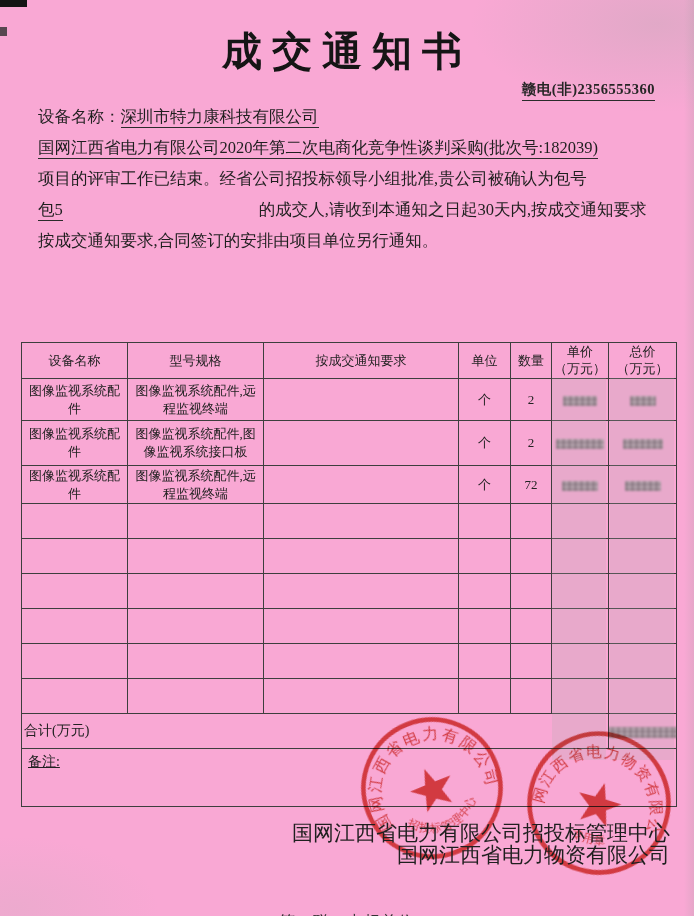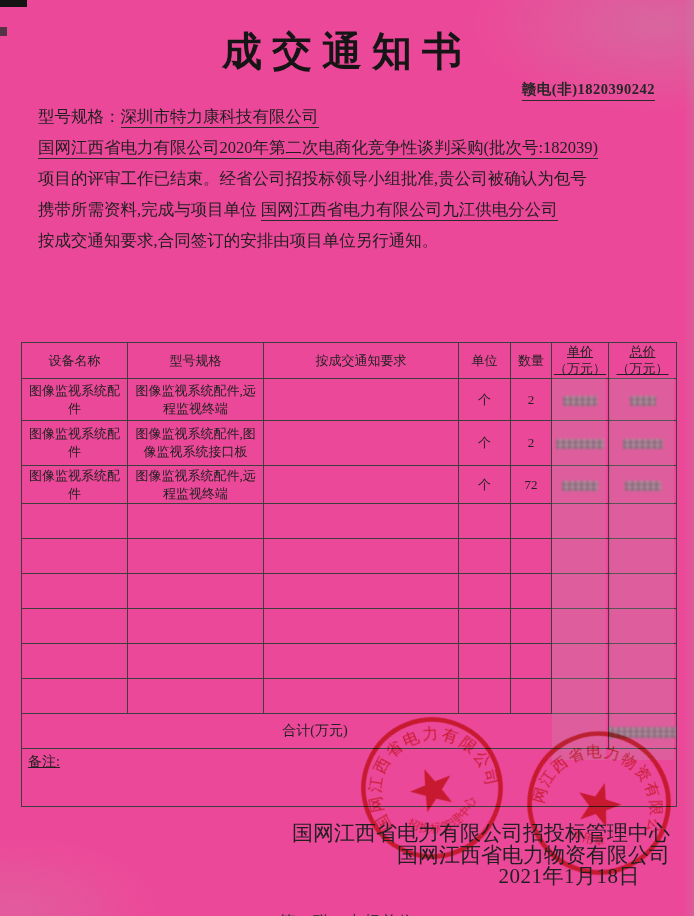--- a/index.html
+++ b/index.html
@@ -1,18 +1,18 @@
 <!DOCTYPE html>
 <html style="--stamp-red: #d4493f; --text: #262626;"><head>
 <meta charset="utf-8">
 <style>
   html,body{margin:0;padding:0;background:#e8e8e6;}
   .page{
     position:relative; width:694px; height:916px; margin:0 auto;
-    background:#ec4899; overflow:hidden;
+    background:#f9a8d4; overflow:hidden;
     font-family:"Liberation Serif","DejaVu Serif",serif;
     color:#262626;
   }
   
   .edge-mark-tl{position:absolute;left:0;top:0;width:27px;height:7px;background:#141414;}
   .edge-mark-l2{position:absolute;left:0;top:27px;width:7px;height:9px;background:#2e2e2e;opacity:.8;}
   .shade-tr{position:absolute;right:0;top:0;width:240px;height:120px;
     background:radial-gradient(ellipse at 85% 20%, rgba(170,170,170,.30), rgba(170,170,170,0) 65%);}
   .shade-r{position:absolute;right:0;top:0;width:10px;height:100%;
     background:linear-gradient(to left, rgba(160,160,160,.22), rgba(160,160,160,0));}
@@ -37,27 +37,27 @@
   .l4-gap{display:inline-block; width:196px;}
 
   
   .table-wrap{position:absolute; left:21px; top:342px; width:655px; height:461px;}
   table.order{border-collapse:collapse; table-layout:fixed; width:655px; font-size:13px; color:#222;}
   table.order th, table.order td{
     border:1.5px solid #3e3e3e; padding:1px 2px; text-align:center; vertical-align:middle;
     overflow:hidden; font-weight:normal; line-height:1.35;
   }
   thead tr{height:36px;}
-  .hdr2{display:block; line-height:1.25;text-decoration:underline;}
+  .hdr2{display:block; line-height:1.25;}
   tbody.gen tr:nth-child(1){height:42px;}
   tbody.gen tr:nth-child(2){height:45px;}
   tbody.gen tr:nth-child(3){height:38px;}
   tbody.gen tr.empty{height:35px;}
   tr.total-row{height:35px;}
-  tr.total-row td.total-label{text-align:center; font-size:14px;}
+  tr.total-row td.total-label{text-align:left; font-size:14px;}
   tr.remarks-row{height:58px;text-decoration:underline;}
   tr.remarks-row td{text-align:left; vertical-align:top; padding:4px 6px; font-size:14px;}
 
   
   .redact-band{position:absolute; background:rgba(172,172,172,.22);}
   .band-unit{left:531px; top:36px; width:54px; height:382px;}
   .band-total{left:589px; top:36px; width:64px; height:382px;}
   .blob{
     display:inline-block; height:10px; vertical-align:middle; border-radius:1px;
     background:
@@ -90,27 +90,27 @@
 
 <div class="page">
 
   <div class="edge-mark-tl"></div>
   <div class="edge-mark-l2"></div>
   <div class="shade-tr"></div>
   <div class="shade-r"></div>
   <div class="shade-bl"></div>
 
   <div class="title">成交通知书</div>
-  <div class="doc-number">赣电(非)1820390242</div>
+  <div class="doc-number">赣电(非)2356555360</div>
 
   <div class="body-block">
-    <div class="body-line"><span>型号规格：</span><span class="u">深圳市特力康科技有限公司</span></div>
+    <div class="body-line"><span>设备名称：</span><span class="u">深圳市特力康科技有限公司</span></div>
     <div class="body-line"><span class="u">国网江西省电力有限公司2020年第二次电商化竞争性谈判采购(批次号:182039)</span></div>
     <div class="body-line">项目的评审工作已结束。经省公司招投标领导小组批准,贵公司被确认为包号</div>
-    <div class="body-line"><span>携带所需资料,完成与项目单位 </span><span class="u">国网江西省电力有限公司九江供电分公司</span></div>
+    <div class="body-line"><span class="u">包5</span><span class="l4-gap"></span><span>的成交人,请收到本通知之日起30天内,按成交通知要求</span></div>
     <div class="body-line">按成交通知要求,合同签订的安排由项目单位另行通知。</div>
   </div>
 
   <div class="table-wrap">
     <table class="order">
       <colgroup>
         <col style="width:106px">
           <col style="width:136px">
           <col style="width:195px">
         <col style="width:52px">
@@ -257,18 +257,17 @@
       <path id="arc2b" d="M 52,128 A 58,58 0 0 0 148,128" fill="none"></path>
       <text font-size="15" fill="#d4493f" letter-spacing="1" font-family="Liberation Serif, DejaVu Serif, serif">
         <textPath href="#arc2b" startOffset="50%" text-anchor="middle">专用章</textPath>
       </text>
     </svg>
   </div>
 
   <div class="footer">
     <div>国网江西省电力有限公司招投标管理中心</div>
     <div>国网江西省电力物资有限公司</div>
-    <div class="date">2021年1月18日</div>
   </div>
 
   <div class="bottom-note">第二联：中标单位</div>
 
 </div>
 
 </body></html>

